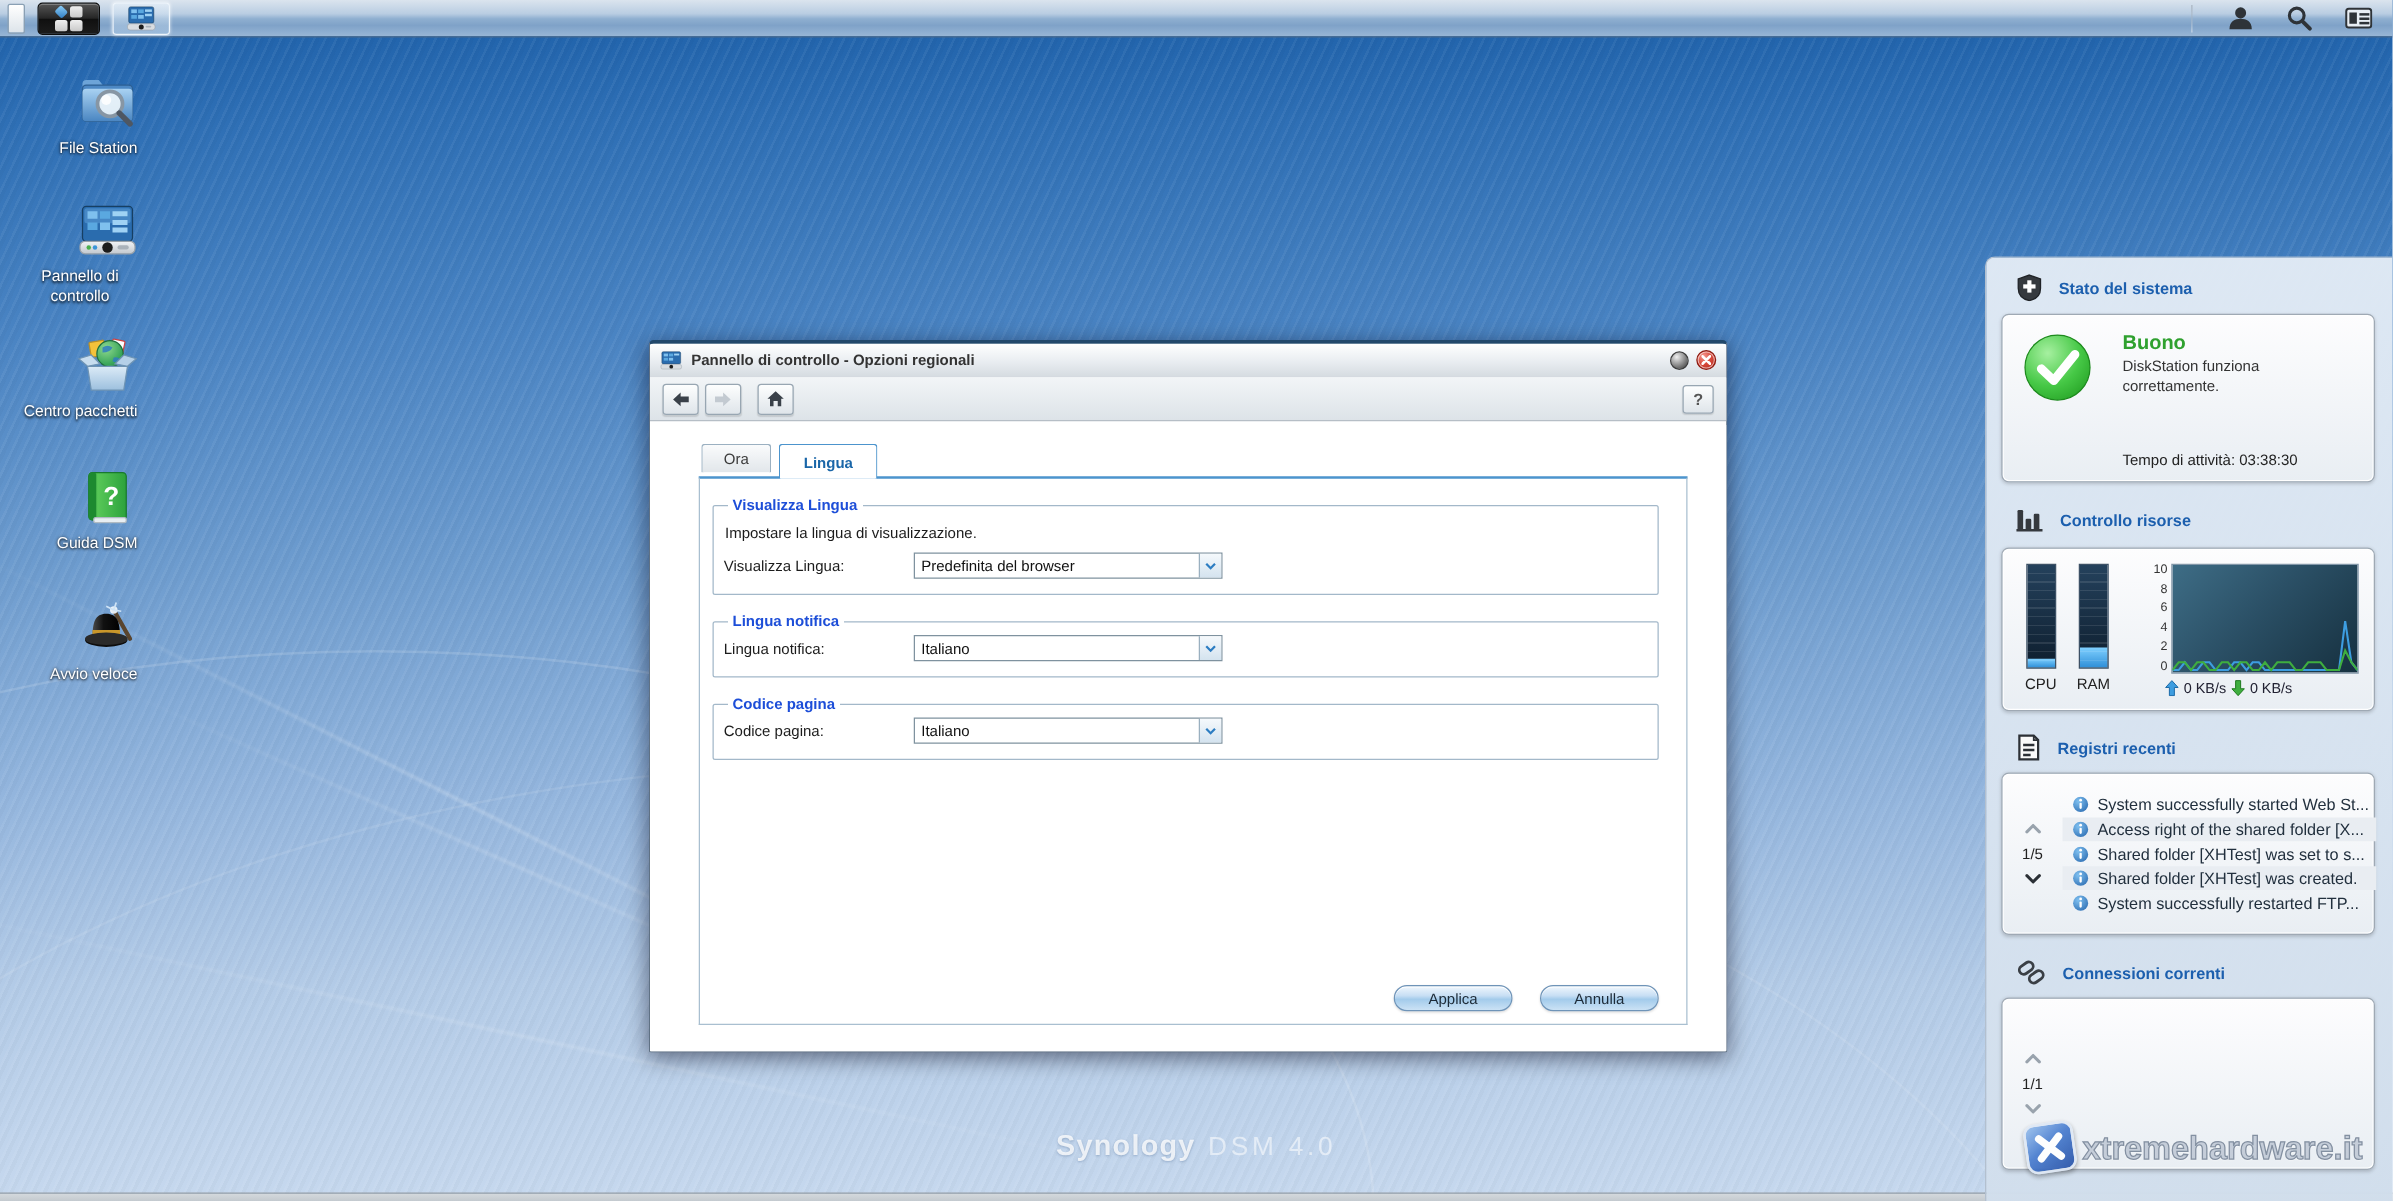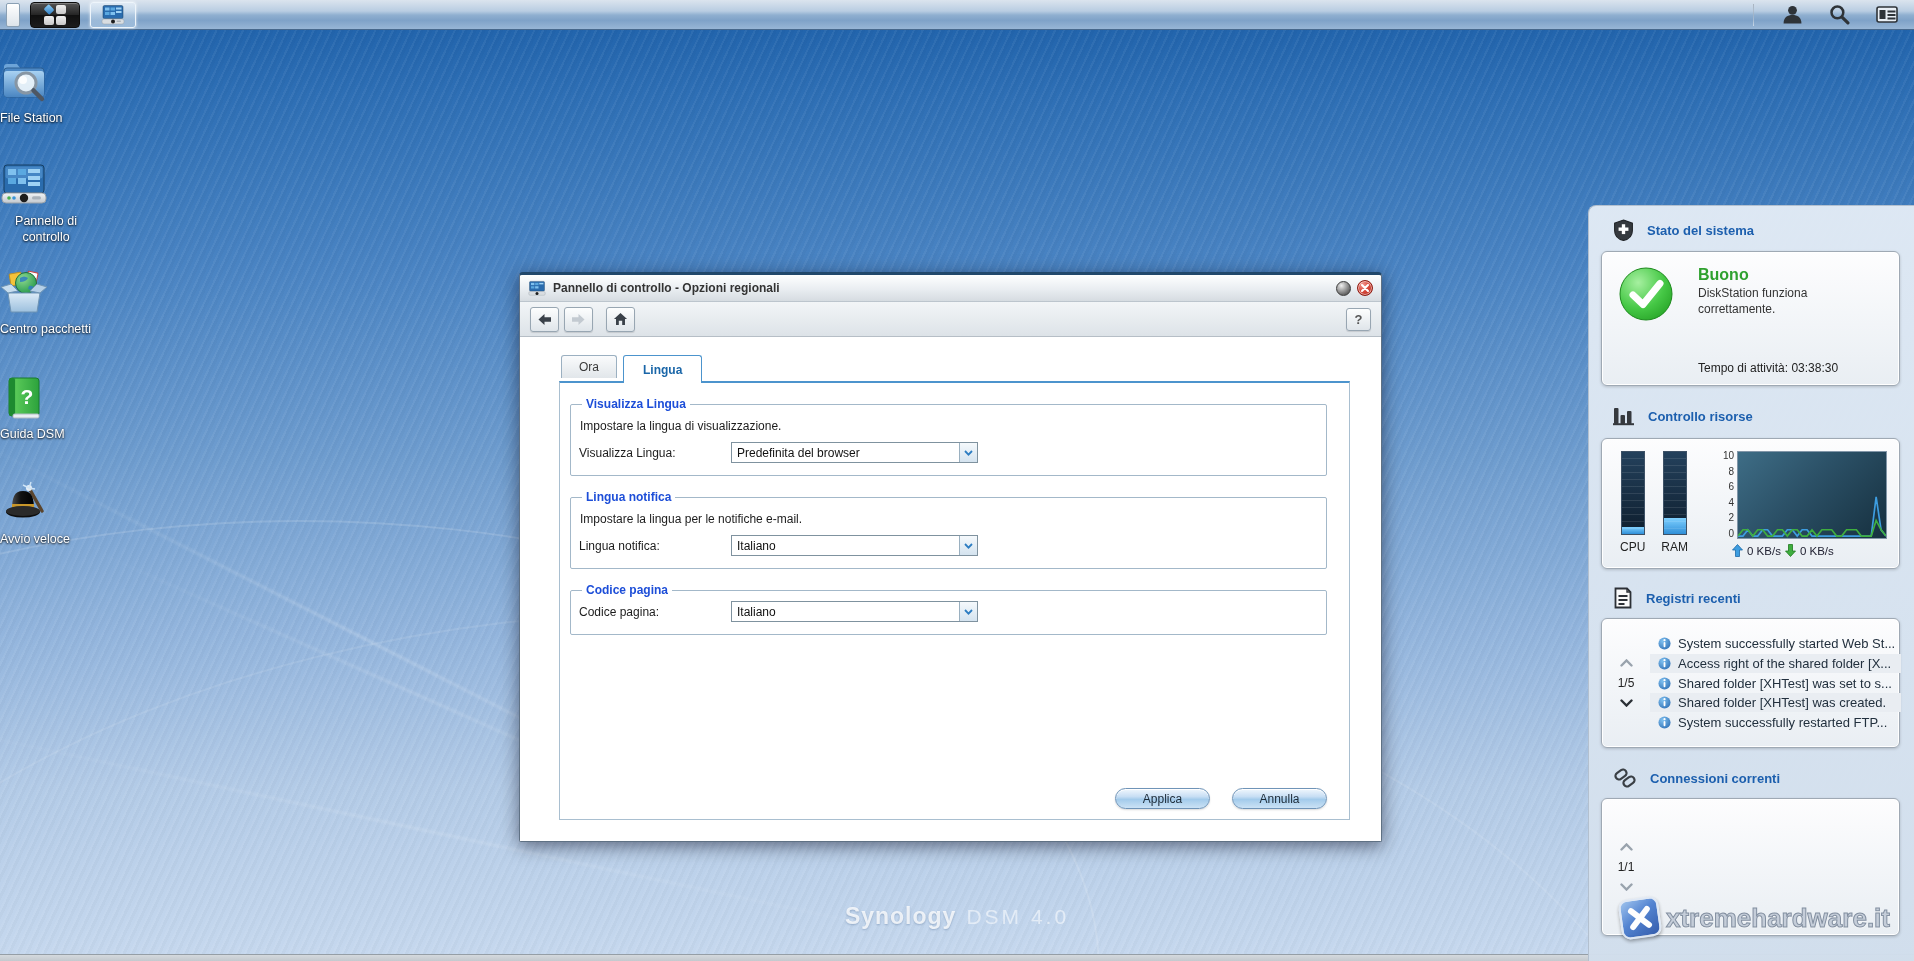--- a/index.html
+++ b/index.html
@@ -24,21 +24,21 @@
   .mm-grid { display:grid; grid-template-columns:10px 10px; grid-template-rows:9px 9px; gap:2px; }
   .mm-sq { background:linear-gradient(180deg,#efefef,#c9c9c9); border-radius:2px; }
   .mm-diamond { background:linear-gradient(135deg,#8fd0f8,#2e7cc2); transform:rotate(45deg) scale(.82); border-radius:2px; }
   .active-app { width:46px; margin-left:10px; background:linear-gradient(180deg,rgba(235,244,252,.55),rgba(165,196,226,.45)); border:1px solid #eef5fb; border-radius:3px; box-shadow:0 0 3px rgba(255,255,255,.8); }
   .tb-right { margin-left:auto; display:flex; align-items:center; gap:26px; padding-right:10px; }
   .tb-sep { width:1px; height:22px; background:linear-gradient(180deg,rgba(0,0,0,.18),rgba(255,255,255,.5)); margin-right:2px; }
   .tb-icon { display:flex; align-items:center; }
 
   
   .dicons { position:absolute; left:0; top:48px; width:110px; z-index:2; }
-  .dicon { position:absolute; left:0; width:110px; display:flex; flex-direction:column; align-items:flex-start; cursor:default; }
+  .dicon { position:absolute; left:0; width:110px; display:flex; flex-direction:column; align-items:flex-end; cursor:default; }
   .dicon .ic { width:48px; height:48px; }
   .dicon .lbl { margin-top:6px; font-size:12.5px; color:#fff; text-align:center; max-width:92px; line-height:1.25; text-shadow:0 1px 2px rgba(0,0,0,.8), 0 0 3px rgba(0,0,0,.45); }
 
   
   .dialog { position:absolute; left:519px; top:272px; width:863px; height:570px; background:#fff; border:1px solid #5f7184; border-top:3px solid #21486b; border-radius:4px 4px 2px 2px; box-shadow:0 4px 18px rgba(0,0,20,.5); z-index:20; }
   .dlg-titlebar { height:27px; display:flex; align-items:center; gap:7px; padding:0 8px; background:linear-gradient(180deg,#feffff 0%,#e9edf1 55%,#d6dce1 100%); border-bottom:1px solid #bcc5cd; border-radius:3px 3px 0 0; }
   .dlg-title { font-size:12px; font-weight:bold; color:#333; }
   .winbtns { margin-left:auto; display:flex; align-items:center; gap:6px; }
   .btn-min { width:15px; height:15px; border-radius:50%; background:radial-gradient(circle at 34% 28%, #f0f0f0 0%, #b5b5b5 30%, #6a6a6a 70%, #4a4a4a 100%); border:1px solid #3c3c3c; }
   .btn-close { width:16px; height:16px; border-radius:50%; background:radial-gradient(circle at 34% 28%, #f59a92 0%, #d84a3c 45%, #b3281c 100%); border:1px solid #8e1a10; box-shadow:inset 0 0 0 1px rgba(255,255,255,.55); display:flex; align-items:center; justify-content:center; }
@@ -331,21 +331,20 @@
               <svg width="9" height="6" viewBox="0 0 9 6">
                   <polyline points="1,1 4.5,4.6 8,1" fill="none" stroke="#2d7dc2" stroke-width="1.8"></polyline>
                 </svg>
             </span>
           </div>
         </div>
       </fieldset>
 
       <fieldset>
         <legend>Lingua notifica</legend>
-        <div class="fs-desc">Impostare la lingua per le notifiche e-mail.</div>
         <div class="fs-row">
           <span class="fs-label">Lingua notifica:</span>
           <div class="select">
             <span class="val">Italiano</span>
             <span class="sbtn">
               <svg width="9" height="6" viewBox="0 0 9 6">
                   <polyline points="1,1 4.5,4.6 8,1" fill="none" stroke="#2d7dc2" stroke-width="1.8"></polyline>
                 </svg>
             </span>
           </div>

